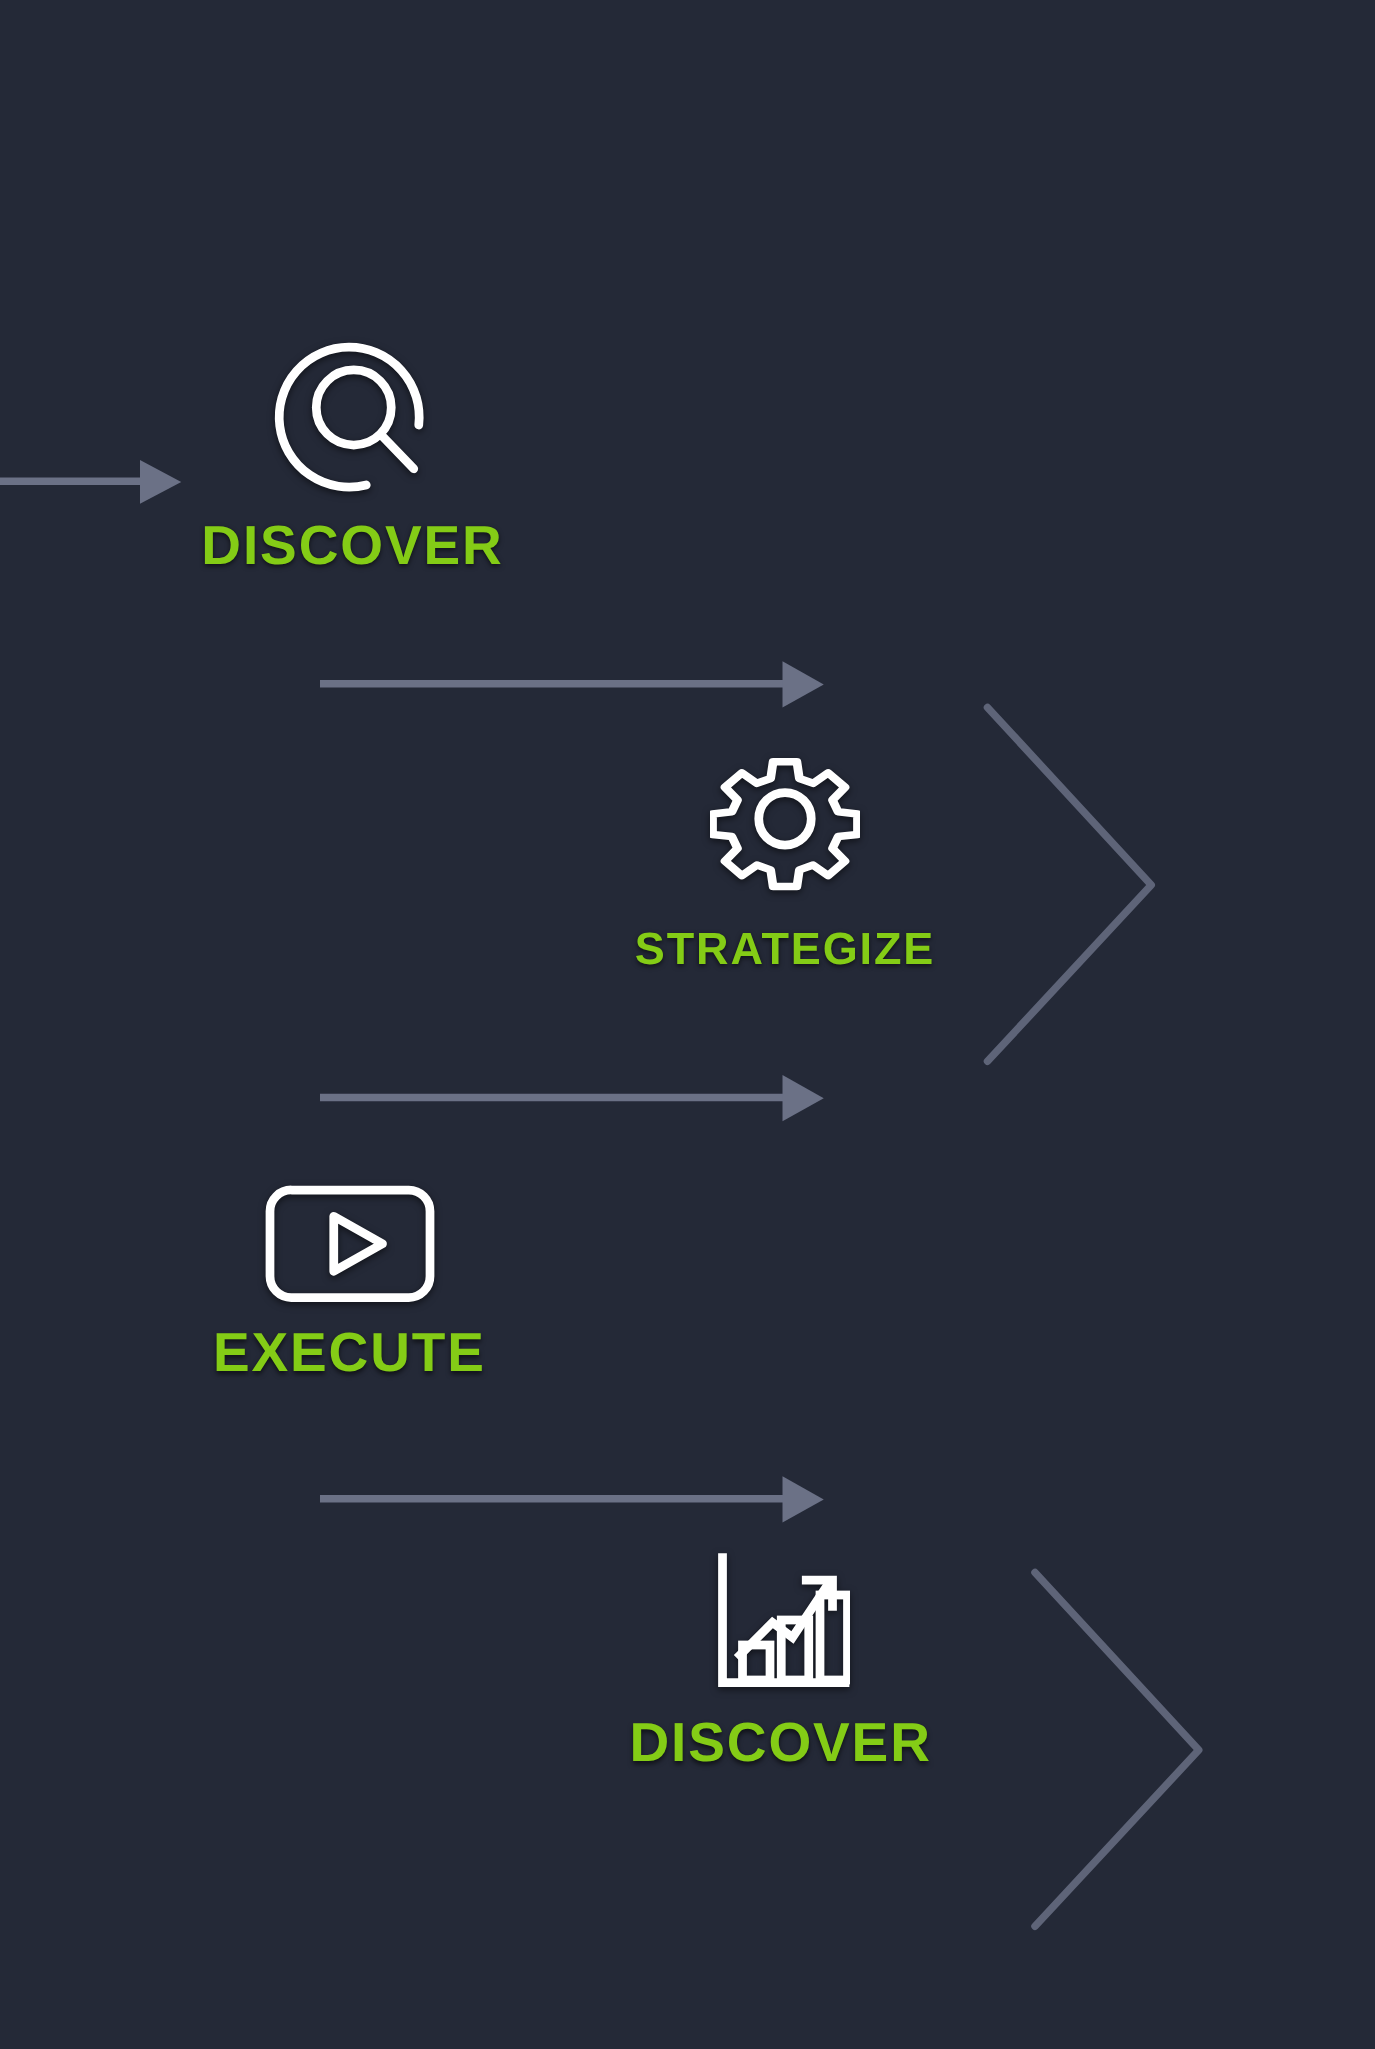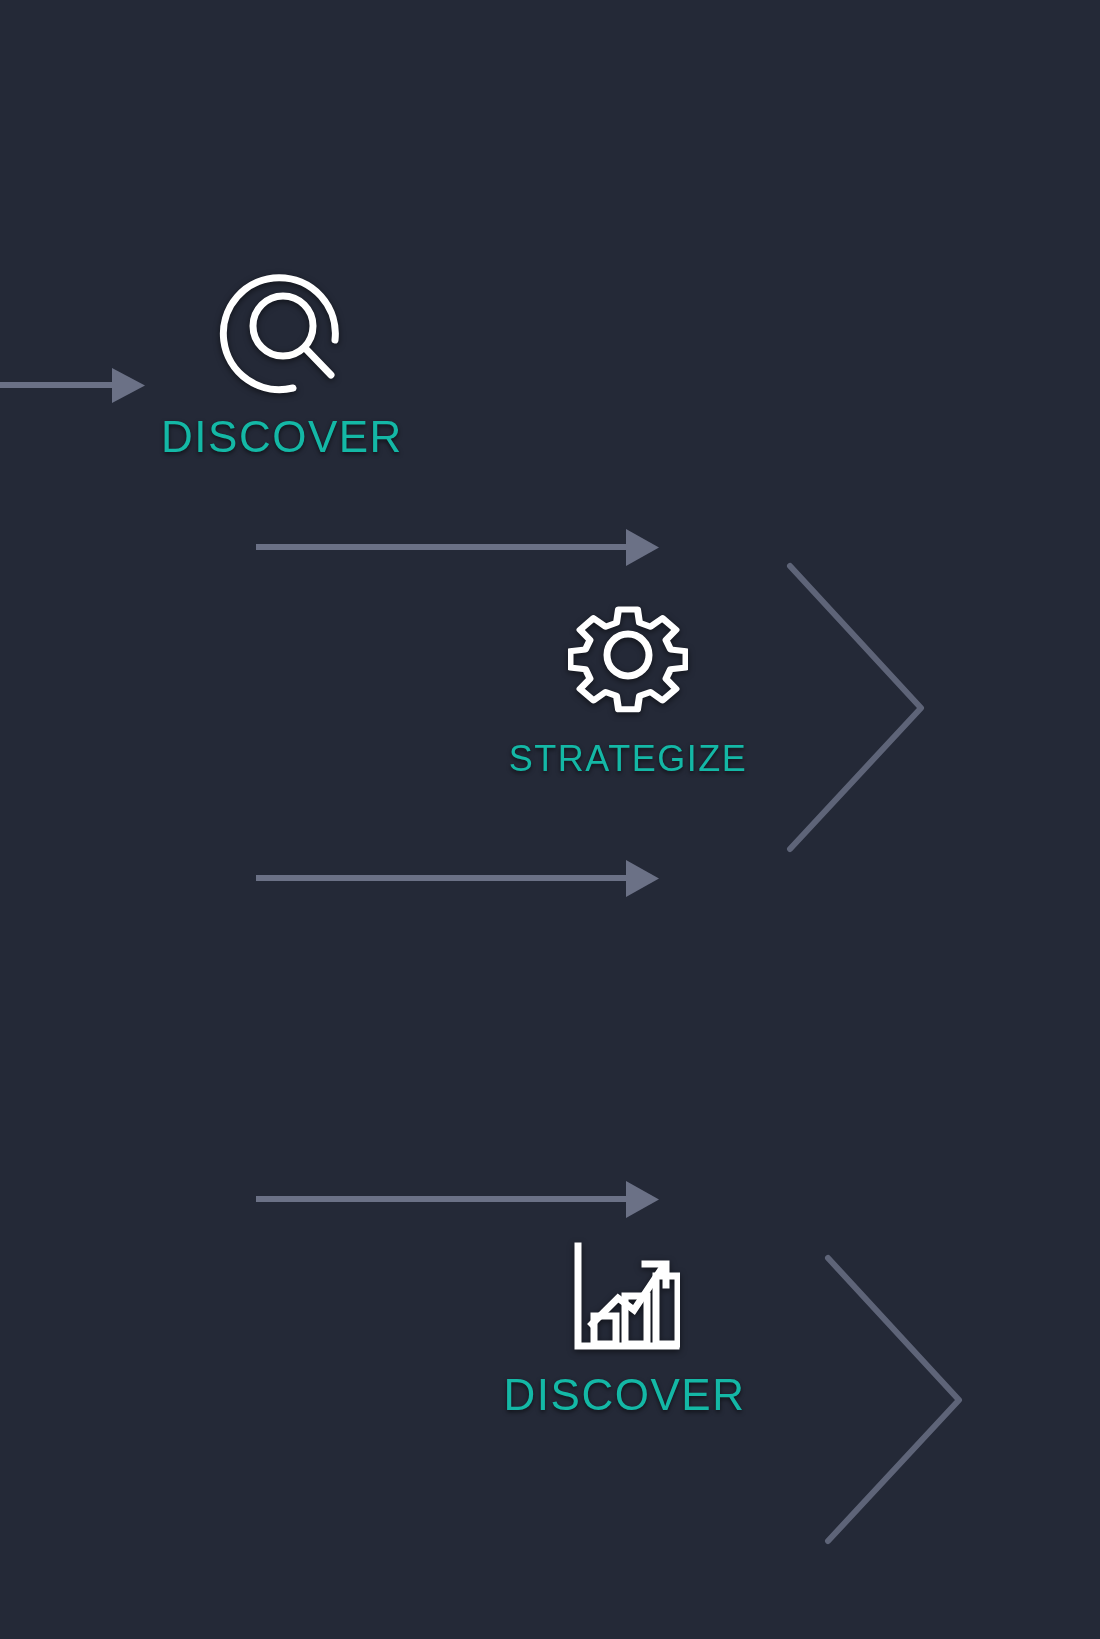--- a/index.html
+++ b/index.html
@@ -30,22 +30,22 @@
     flex-direction: column;
     align-items: center;
   }
   .step-icon {
     display: block;
     line-height: 0;
     filter: drop-shadow(0 2px 3px rgba(0,0,0,0.55));
   }
   .step-label {
     margin-top: 14px;
-    color: #14b8a6;
-    font-weight: 400;
+    color: #84cc16;
+    font-weight: 700;
     letter-spacing: 1.5px;
     white-space: nowrap;
     text-shadow: 0 2px 4px rgba(0,0,0,0.6);
   }
 
   
   #step-discover  { left: 156px; top: 268px; width: 252px; }
   #step-strategize{ left: 478px; top: 604px; width: 300px; }
   #step-execute   { left: 166px; top: 948px; width: 227px; }
   #step-optimize  { left: 507px; top: 1242px; width: 235px; }
@@ -139,20 +139,29 @@
                    L 37.5 30.0
                    L 48.5 25.5 Z" transform="translate(0,-10) scale(1,0.86) translate(0,8)"></path>
 
           <circle cx="60" cy="51" r="21"></circle>
         </g>
       </svg>
     </span>
     <span class="step-label">STRATEGIZE</span>
   </div>
 
+  <div class="step" id="step-execute">
+    <span class="step-icon">
+      <svg width="136" height="94" viewBox="0 0 136 94" xmlns="http://www.w3.org/2000/svg">
+        <rect x="4" y="4" width="128" height="86" rx="17" ry="17" fill="none" stroke="#ffffff" stroke-width="7"></rect>
+        <path d="M 55 25 L 94 47 L 55 69 Z" fill="none" stroke="#ffffff" stroke-width="7" stroke-linejoin="round"></path>
+      </svg>
+    </span>
+    <span class="step-label">EXECUTE</span>
+  </div>
 
   <div class="step" id="step-optimize">
     <span class="step-icon">
       <svg width="110" height="112" viewBox="0 0 110 112" xmlns="http://www.w3.org/2000/svg">
         <g fill="none" stroke="#ffffff" stroke-width="7" stroke-linecap="square" stroke-linejoin="miter">
 
           <path d="M 8 4 L 8 104 L 106 104"></path>
 
           <rect x="24" y="74" width="22" height="28"></rect>
           <rect x="55" y="54" width="22" height="48"></rect>

